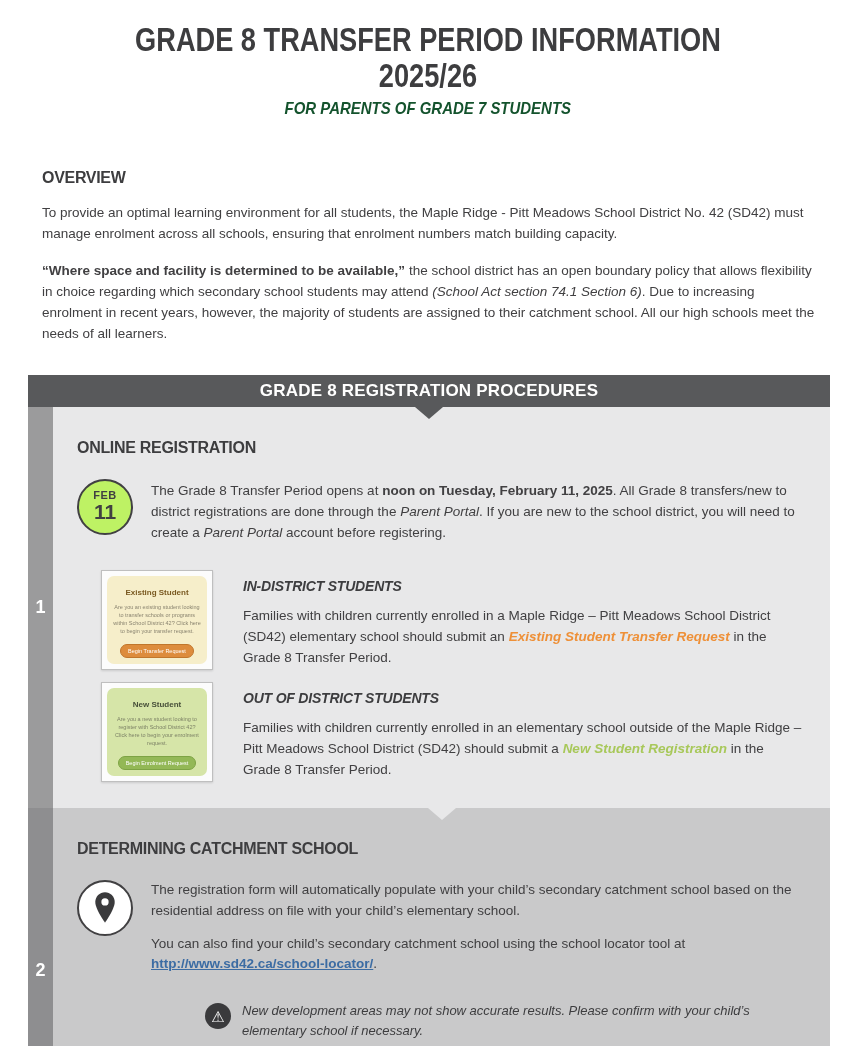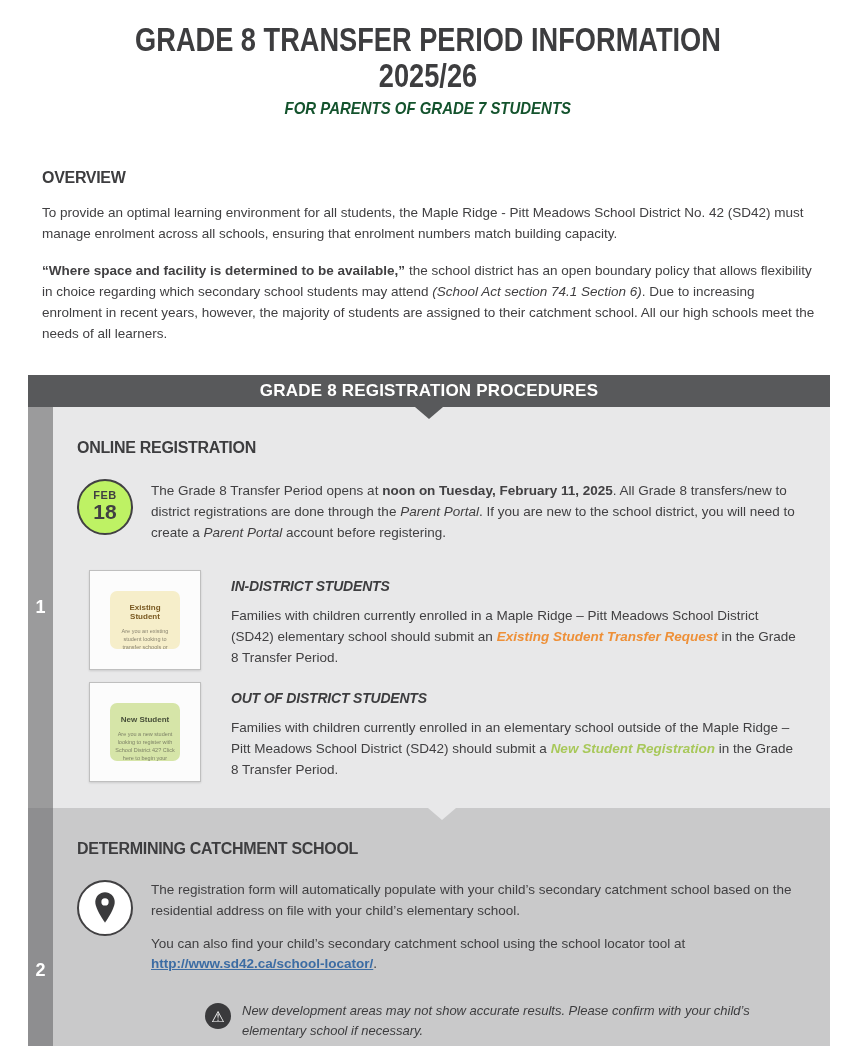--- a/index.html
+++ b/index.html
@@ -57,21 +57,21 @@
   }
   .db-month{ font-size:11px; font-weight:bold; letter-spacing:0.5px; line-height:1; }
   .db-day{ font-size:21px; font-weight:bold; line-height:1.05; }
   .intro{ font-size:13.5px; line-height:1.55; margin:2px 0 0 0; max-width:670px; }
   .b{ font-weight:bold; } .i{ font-style:italic;text-align:right; }
 
   .card-row{ margin-top:26px; }
   .card-row.second{ margin-top:12px; }
   .portal-card{
     flex:0 0 112px; width:112px; height:100px; box-sizing:border-box;
-    background:#fcfcfc; border:1px solid #bfbfbf; padding:20px; margin-left:12px;
+    background:#fcfcfc; border:1px solid #bfbfbf; padding:5px; margin-left:24px;
     box-shadow:0 1px 2px rgba(0,0,0,0.12); cursor:pointer;
   }
   .pc-inner{ width:100%; height:100%; box-sizing:border-box; border-radius:7px; padding:8px 5px 6px 5px;
     display:flex; flex-direction:column; align-items:center; text-align:center; overflow:hidden;}
   .pc-cream{ background:var(--card-cream,#f6eeca); }
   .pc-green{ background:var(--card-green,#d6e5a8); }
   .pc-title{ font-size:8px; font-weight:bold; margin-top:4px; }
   .pc-cream .pc-title{ color:#7a5a22; }
   .pc-green .pc-title{ color:#48503a; }
   .pc-body{ font-size:5.5px; line-height:1.5; margin-top:6px; color:#8a8470; }
@@ -130,21 +130,21 @@
   <section class="step step1">
     <div class="strip">
       <span class="stepnum">1</span>
     </div>
     <div class="content">
       <h3 class="sec-heading">ONLINE REGISTRATION</h3>
 
       <div class="row intro-row">
         <div class="date-badge">
           <span class="db-month">FEB</span>
-          <span class="db-day">18</span>
+          <span class="db-day">11</span>
         </div>
         <p class="intro"><span>The Grade 8 Transfer Period opens at </span><span class="b">noon on Tuesday, February 11, 2025</span><span>. All Grade 8 transfers/new to district registrations are done through the </span><span class="i">Parent Portal</span><span>.  If you are new to the school district, you will need to create a </span><span class="i">Parent Portal</span><span> account before registering.</span></p>
       </div>
 
       <div class="row card-row">
         <div class="portal-card">
           <div class="pc-inner pc-cream">
             <div class="pc-title">Existing Student</div>
             <div class="pc-body">Are you an existing student looking to transfer schools or programs within School District 42? Click here to begin your transfer request.</div>
             <button class="pc-btn btn-orange">Begin Transfer Request</button>

